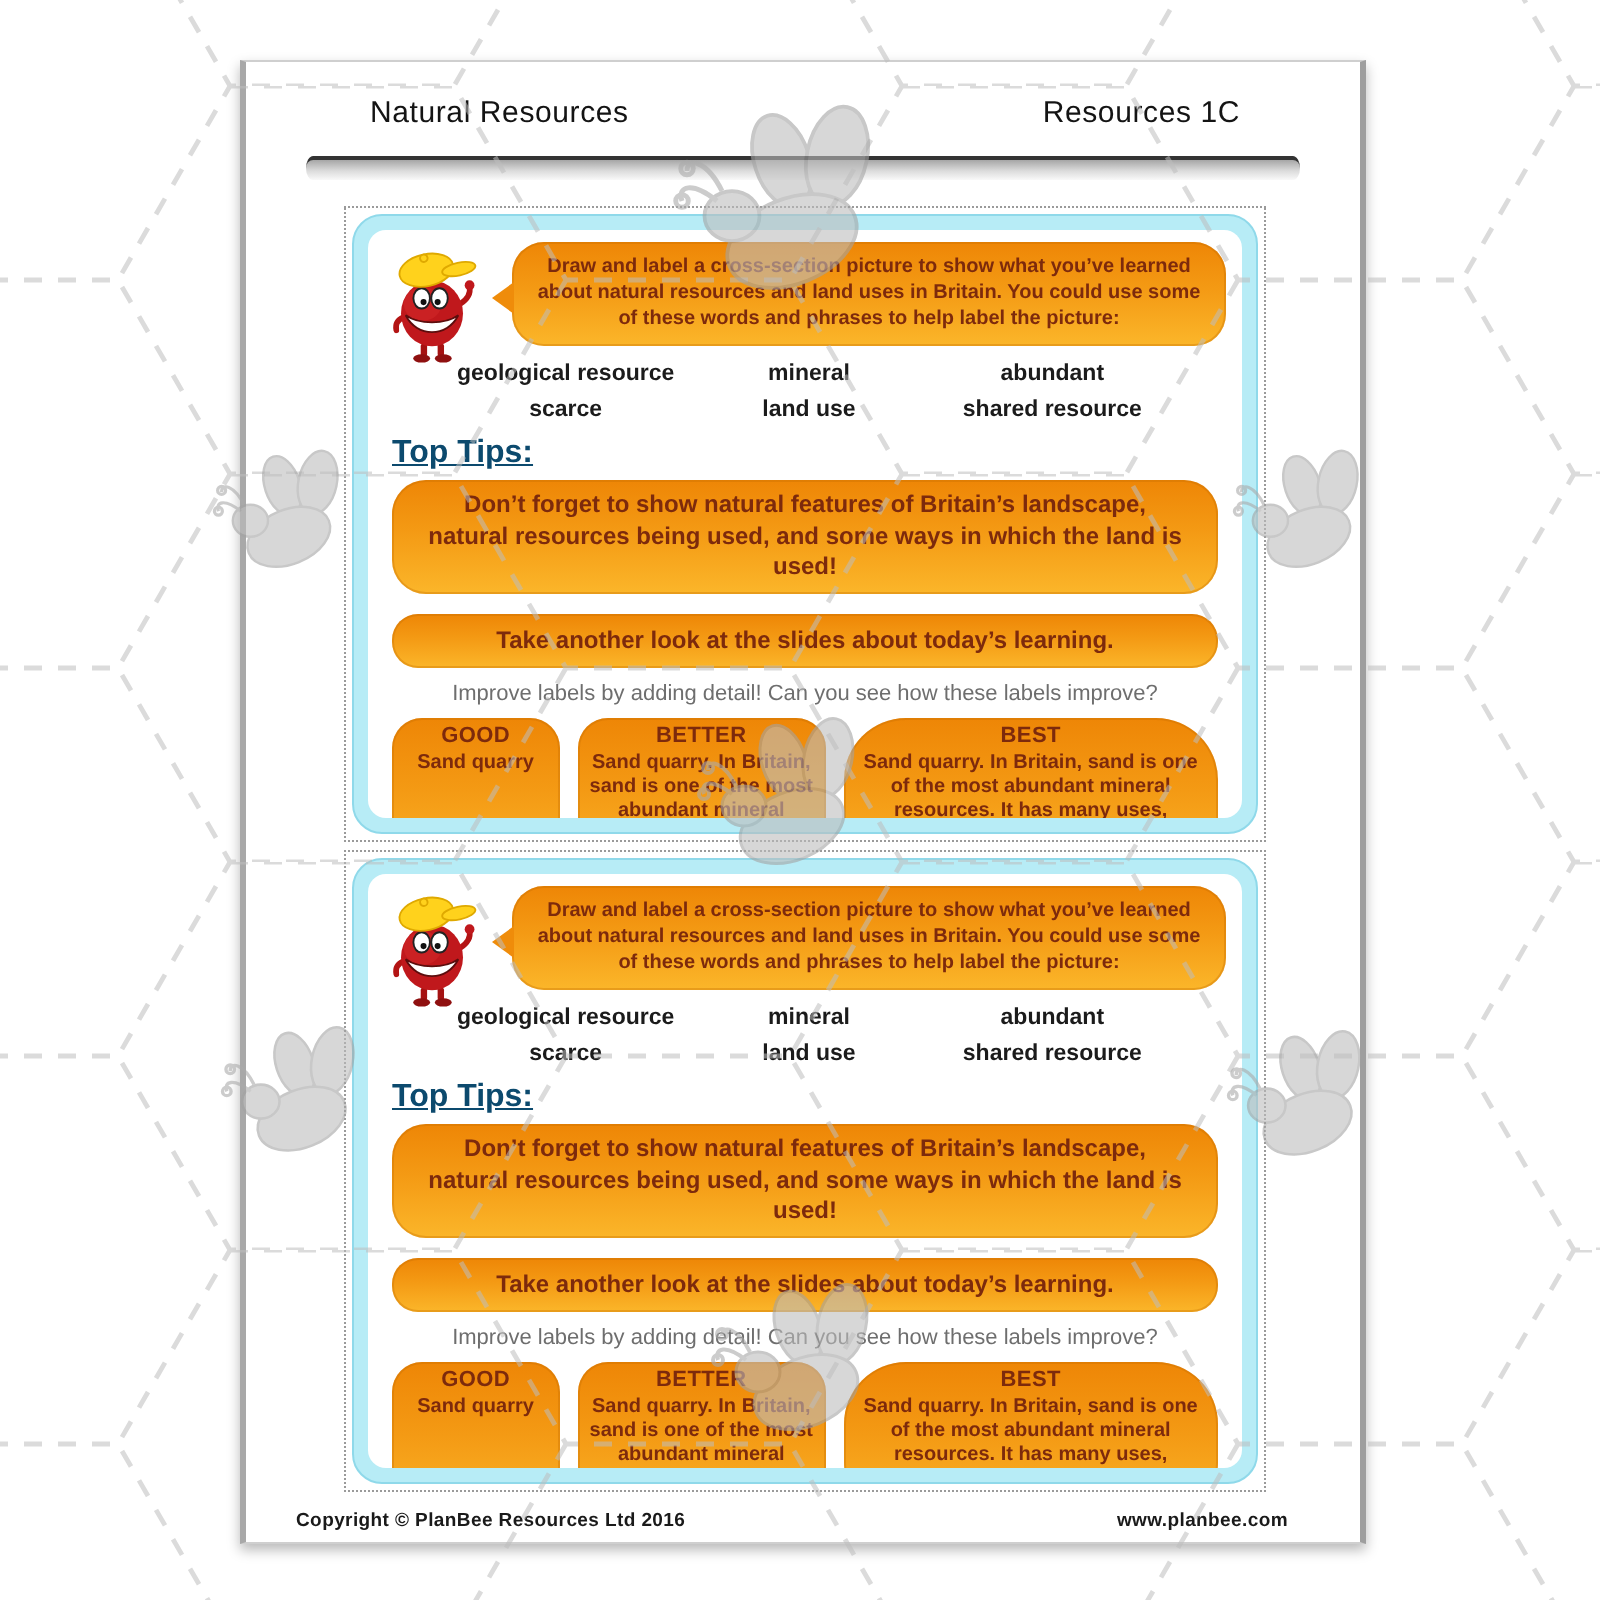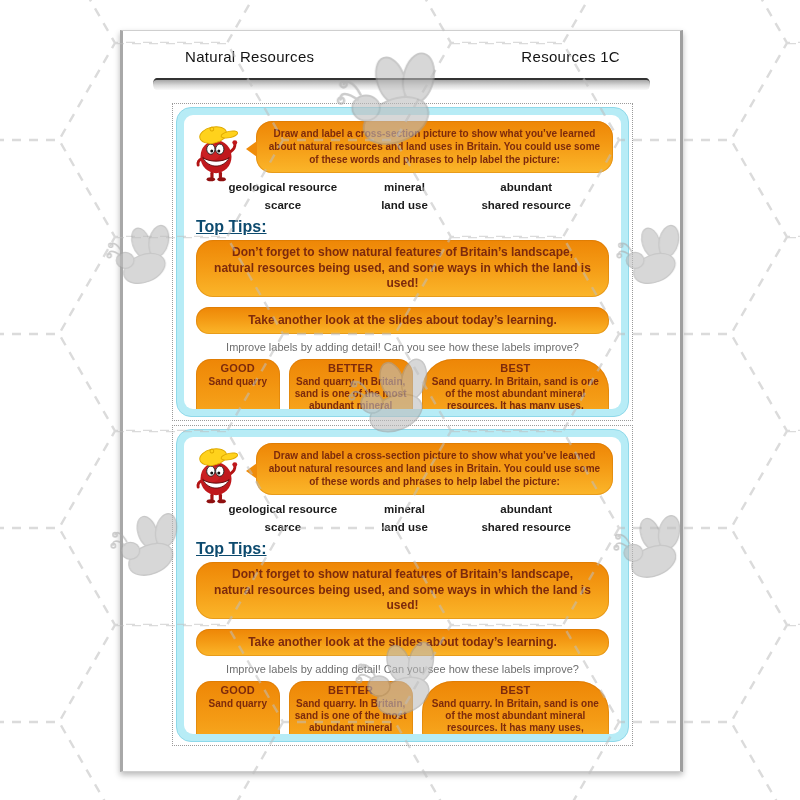--- a/index.html
+++ b/index.html
@@ -210,20 +210,24 @@
             <div class="example-box ex-2">
               <div class="level">BEST</div>
               <div>Sand quarry. In Britain, sand is one of the most abundant mineral resources. It has many uses, including making glass and cement.</div>
             </div>
           </div>
 
         </div>
       </div>
     </div>
 
+    <div class="footer">
+      <span>Copyright © PlanBee Resources Ltd 2016</span>
+      <span>www.planbee.com</span>
+    </div>
 
   </div>
 
   <svg id="overlay" width="800" height="800" viewBox="0 0 800 800">
     <defs>
       <pattern id="hex" width="336" height="194" patternUnits="userSpaceOnUse" patternTransform="translate(59,43)">
         <path d="M56,0 L168,0 L224,97 L336,97 M224,97 L168,194 L56,194 L0,97 L56,0" fill="none" stroke="#bdbdbd" stroke-width="2.4" stroke-dasharray="9 8"></path>
       </pattern>
       <g id="bee">
         <g fill="#bdbdbd" stroke="#a3a3a3" stroke-width="1.5">

